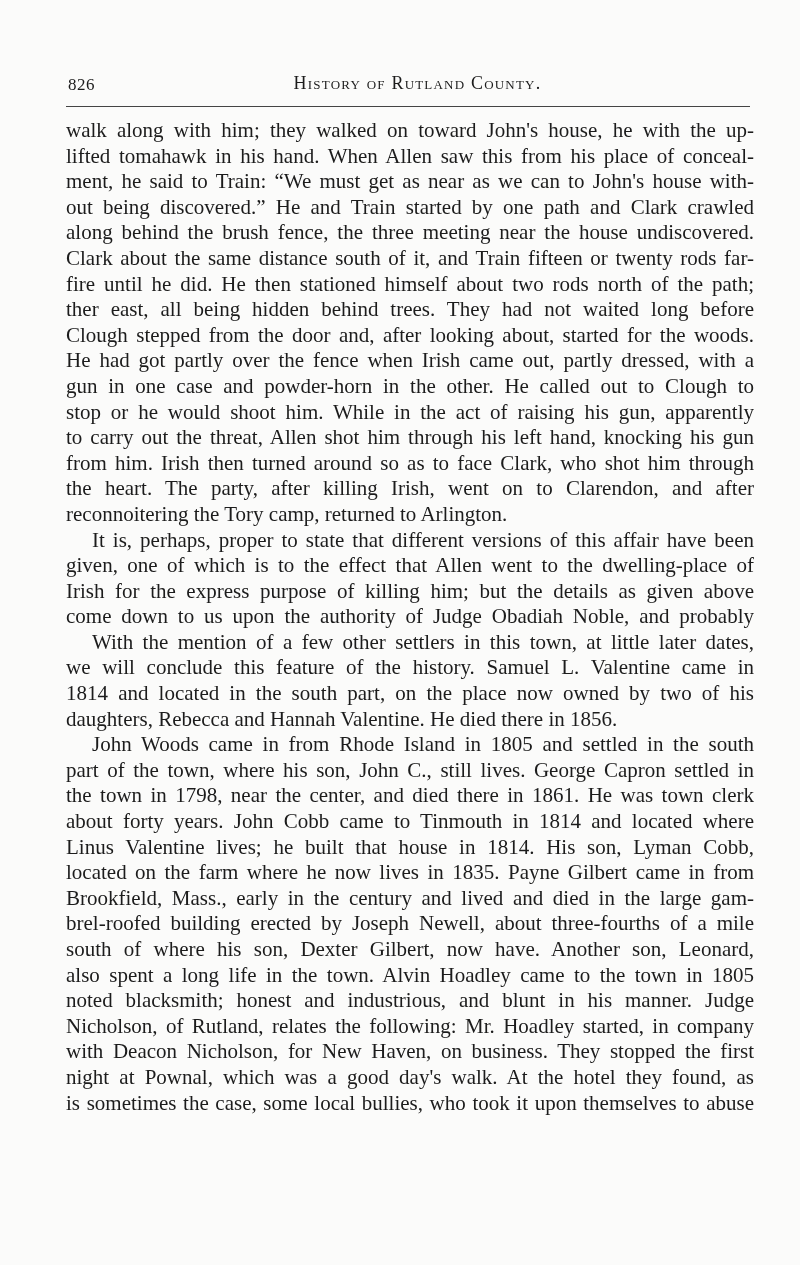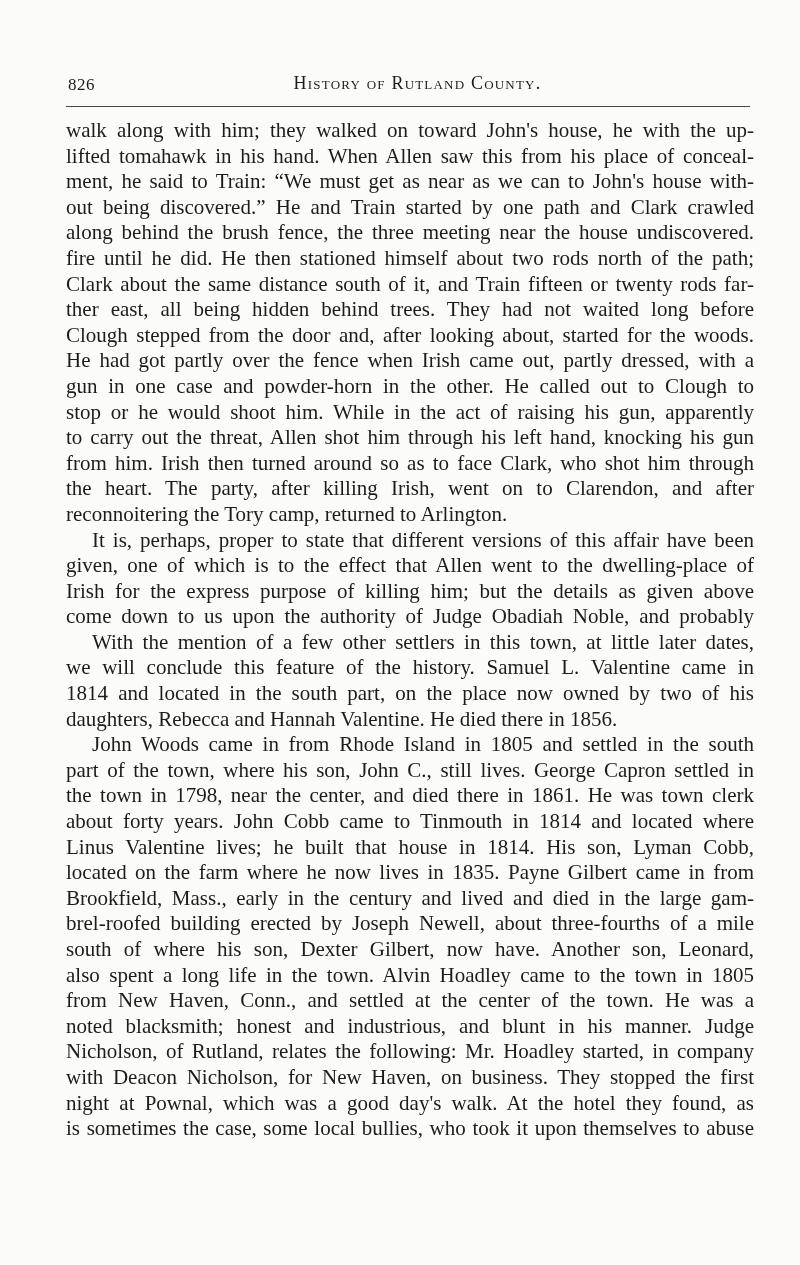--- a/index.html
+++ b/index.html
@@ -67,22 +67,22 @@
 <div>
   <div class="page-number">826</div>
   <div class="running-head">History of Rutland County.</div>
   <div class="header-rule"></div>
   <div class="body-text" id="body-text">
       <span class="line">walk along with him; they walked on toward John's house, he with the up-</span>
       <span class="line">lifted tomahawk in his hand.  When Allen saw this from his place of conceal-</span>
       <span class="line">ment, he said to Train: “We must get as near as we can to John's house with-</span>
       <span class="line">out being discovered.”  He and Train started by one path and Clark crawled</span>
       <span class="line">along behind the brush fence, the three meeting near the house undiscovered.</span>
+      <span class="line">Clark about the same distance south of it, and Train fifteen or twenty rods far-</span>
       <span class="line">fire until he did.  He then stationed himself about two rods north of the path;</span>
-      <span class="line">Clark about the same distance south of it, and Train fifteen or twenty rods far-</span>
       <span class="line">ther east, all being hidden behind trees.  They had not waited long before</span>
       <span class="line">Clough stepped from the door and, after looking about, started for the woods.</span>
       <span class="line">He had got partly over the fence when Irish came out, partly dressed, with a</span>
       <span class="line">gun in one case and powder-horn in the other.  He called out to Clough to</span>
       <span class="line">stop or he would shoot him.  While in the act of raising his gun, apparently</span>
       <span class="line">to carry out the threat, Allen shot him through his left hand, knocking his gun</span>
       <span class="line">from him.  Irish then turned around so as to face Clark, who shot him through</span>
       <span class="line">the heart.  The party, after killing Irish, went on to Clarendon, and after</span>
       <span class="line last">reconnoitering the Tory camp, returned to Arlington.</span>
       <span class="line indent">It is, perhaps, proper to state that different versions of this affair have been</span>
@@ -96,20 +96,19 @@
       <span class="line indent">John Woods came in from Rhode Island in 1805 and settled in the south</span>
       <span class="line">part of the town, where his son, John C., still lives.  George Capron settled in</span>
       <span class="line">the town in 1798, near the center, and died there in 1861.  He was town clerk</span>
       <span class="line">about forty years.  John Cobb came to Tinmouth in 1814 and located where</span>
       <span class="line">Linus Valentine lives; he built that house in 1814.  His son, Lyman Cobb,</span>
       <span class="line">located on the farm where he now lives in 1835.  Payne Gilbert came in from</span>
       <span class="line">Brookfield, Mass., early in the century and lived and died in the large gam-</span>
       <span class="line">brel-roofed building erected by Joseph Newell, about three-fourths of a mile</span>
       <span class="line">south of where his son, Dexter Gilbert, now have.  Another son, Leonard,</span>
       <span class="line">also spent a long life in the town.  Alvin Hoadley came to the town in 1805</span>
-      <span class="line">from New Haven, Conn., and settled at the center of the town.  He was a</span>
       <span class="line">noted blacksmith; honest and industrious, and blunt in his manner.  Judge</span>
       <span class="line">Nicholson, of Rutland, relates the following: Mr. Hoadley started, in company</span>
       <span class="line">with Deacon Nicholson, for New Haven, on business.  They stopped the first</span>
       <span class="line">night at Pownal, which was a good day's walk.  At the hotel they found, as</span>
       <span class="line">is sometimes the case, some local bullies, who took it upon themselves to abuse</span>
     </div>
 </div>
 
 </body></html>

